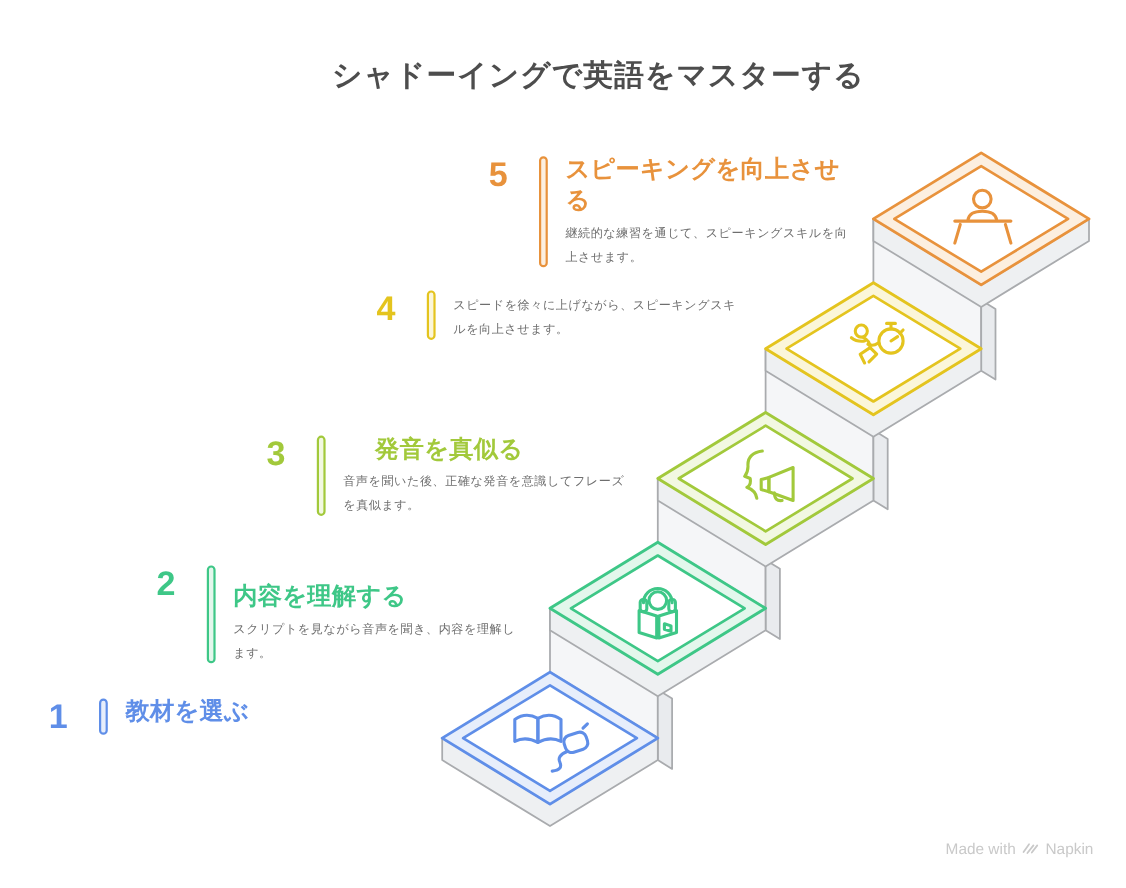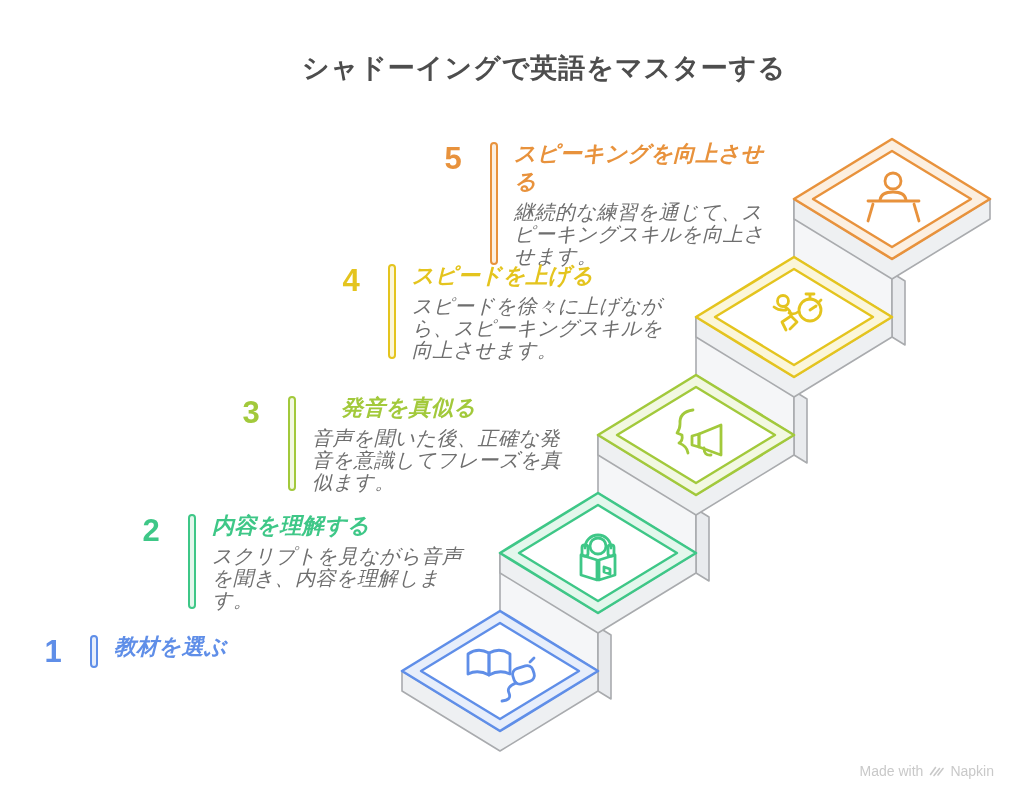--- a/index.html
+++ b/index.html
@@ -14,23 +14,23 @@
   .slab{fill:var(--slab-fill,#eef0f2);stroke:var(--stair-stroke,#a9abae);stroke-width:1.6;stroke-linejoin:round;}
   .strip{fill:var(--strip-fill,#e9ebee);stroke:var(--stair-stroke,#a9abae);stroke-width:1.6;stroke-linejoin:round;}
   .tile-outer{stroke-width:2.6;stroke-linejoin:round;}
   .tile-inner{fill:#ffffff;stroke-width:2.4;stroke-linejoin:round;}
   .icon{fill:none;stroke-width:2.8;stroke-linecap:round;stroke-linejoin:round;}
 
   .step-block{position:absolute;display:flex;align-items:stretch;}
   .step-number{width:46px;margin-right:14px;padding-top:1px;text-align:center;
     font-size:31px;font-weight:bold;line-height:1.15;}
   .step-bar{width:4px;border:2px solid;border-radius:5px;margin:2px 16px 2px 0;}
-  .step-text{width:258px;font-style:italic;}
+  .step-text{width:258px;}
   .step-title{font-size:22px;font-weight:bold;line-height:28px;letter-spacing:0.3px;}
-  .step-desc{margin-top:5px;font-size:20px;line-height:22px;letter-spacing:0.5px;
+  .step-desc{margin-top:5px;font-size:11px;line-height:22px;letter-spacing:0.5px;
     color:var(--description,#6e6e6e);}
 
   .footer{position:absolute;right:30px;top:763px;display:flex;align-items:center;gap:6px;
     color:var(--footer,#c9c9c9);font-size:14px;text-decoration:none;cursor:pointer;}
   .footer .brand{font-weight:500;text-align:center;}
 </style>
 </head>
 <body>
 
 <div id="canvas">
@@ -129,39 +129,38 @@
     <div class="step-text">
       <div class="step-title" style="color: rgb(232, 146, 60);">スピーキングを向上させる</div>
       <div class="step-desc">継続的な練習を通じて、スピーキングスキルを向上させます。</div>
     </div>
   </div>
 
   <div class="step-block" style="left:328px;top:262px">
     <div class="step-number" style="color: rgb(228, 196, 30);">4</div>
     <div class="step-bar" style="border-color: rgb(228, 196, 30); background-color: rgb(251, 246, 217);"></div>
     <div class="step-text">
-      <div class="step-title" style="color: rgb(228, 196, 30);">スピードを上げる</div>
       <div class="step-desc">スピードを徐々に上げながら、スピーキングスキルを向上させます。</div>
     </div>
   </div>
 
   <div class="step-block" style="left:228px;top:394px">
     <div class="step-number" style="color: rgb(162, 201, 59);">3</div>
     <div class="step-bar" style="border-color: rgb(162, 201, 59); background-color: rgb(242, 248, 225);"></div>
     <div class="step-text">
       <div class="step-title" style="color: rgb(162, 201, 59); margin-left: 29px;">発音を真似る</div>
       <div class="step-desc">音声を聞いた後、正確な発音を意識してフレーズを真似ます。</div>
     </div>
   </div>
 
   <div class="step-block" style="left:128px;top:512px">
     <div class="step-number" style="color: rgb(62, 199, 135);">2</div>
     <div class="step-bar" style="border-color: rgb(62, 199, 135); background-color: rgb(227, 247, 236);"></div>
     <div class="step-text">
-      <div class="step-title" style="color: rgb(62, 199, 135);">内容を理解する</div>
+      <div class="step-title" style="color: rgb(62, 199, 135); margin-top: 16px;">内容を理解する</div>
       <div class="step-desc">スクリプトを見ながら音声を聞き、内容を理解します。</div>
     </div>
   </div>
 
   <div class="step-block" style="left:30px;top:633px">
     <div class="step-number" style="color: rgb(95, 142, 232);">1</div>
     <div class="step-bar" style="border-color: rgb(95, 142, 232); background-color: rgb(231, 238, 251);"></div>
     <div class="step-text">
       <div class="step-title" style="color: rgb(95, 142, 232);">教材を選ぶ</div>
     </div>

